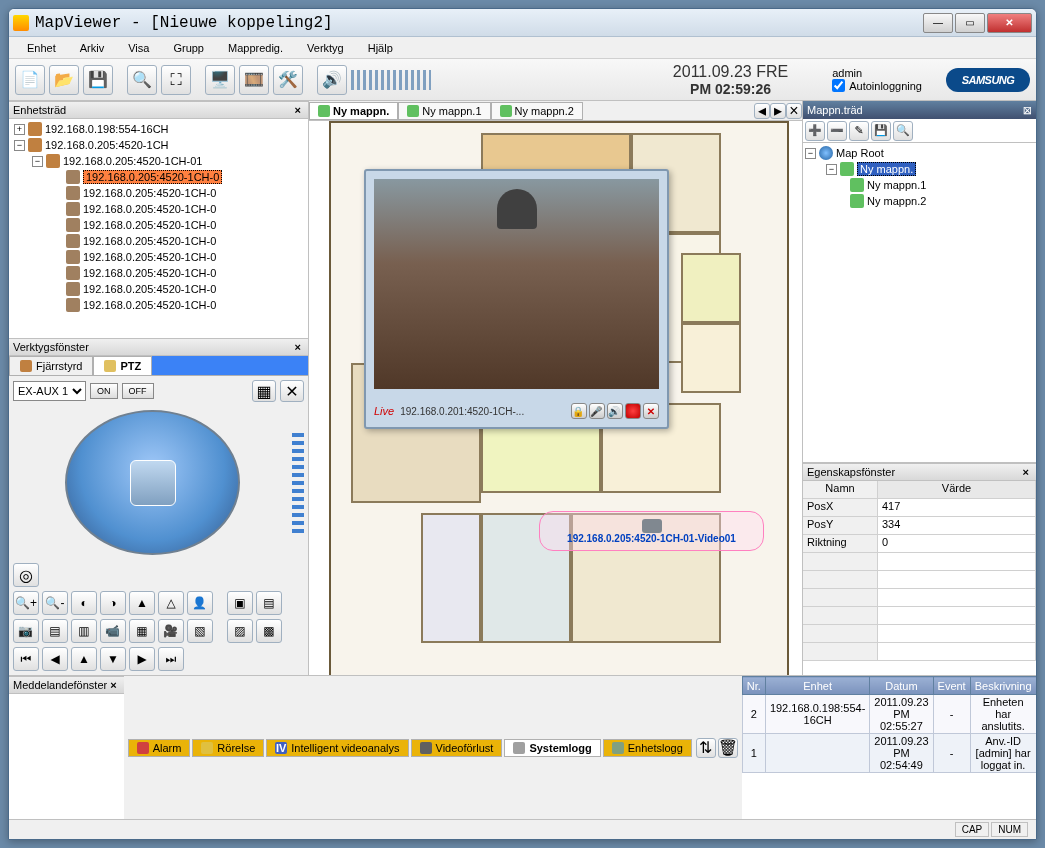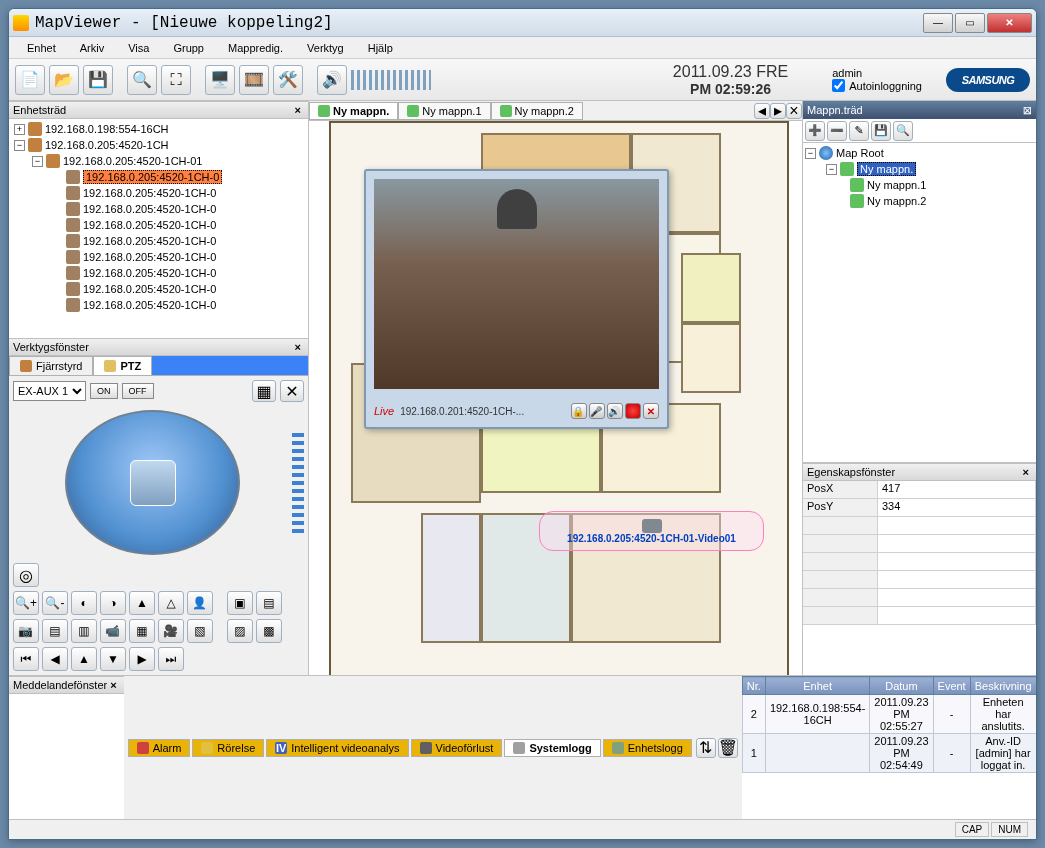--- a/index.html
+++ b/index.html
@@ -390,27 +390,35 @@
             <span class="tree-icon map"></span>
             <span class="tree-label">Ny mappn.2</span>
           </div>
       </div>
       <div class="prop-panel">
         <div class="panel-hdr">
           <span>Egenskapsfönster</span>
           <span class="x">×</span>
         </div>
         <div class="prop-grid">
+          <div class="prop-row hdr">
+              <div class="prop-cell n">Namn</div>
+              <div class="prop-cell v">Värde</div>
+            </div>
           <div class="prop-row">
               <div class="prop-cell n">PosX</div>
               <div class="prop-cell v">417</div>
             </div>
           <div class="prop-row">
               <div class="prop-cell n">PosY</div>
               <div class="prop-cell v">334</div>
+            </div>
+          <div class="prop-row">
+              <div class="prop-cell n">Riktning</div>
+              <div class="prop-cell v">0</div>
             </div>
           <div class="prop-row">
               <div class="prop-cell n"></div>
               <div class="prop-cell v"></div>
             </div>
           <div class="prop-row">
               <div class="prop-cell n"></div>
               <div class="prop-cell v"></div>
             </div>
           <div class="prop-row">

